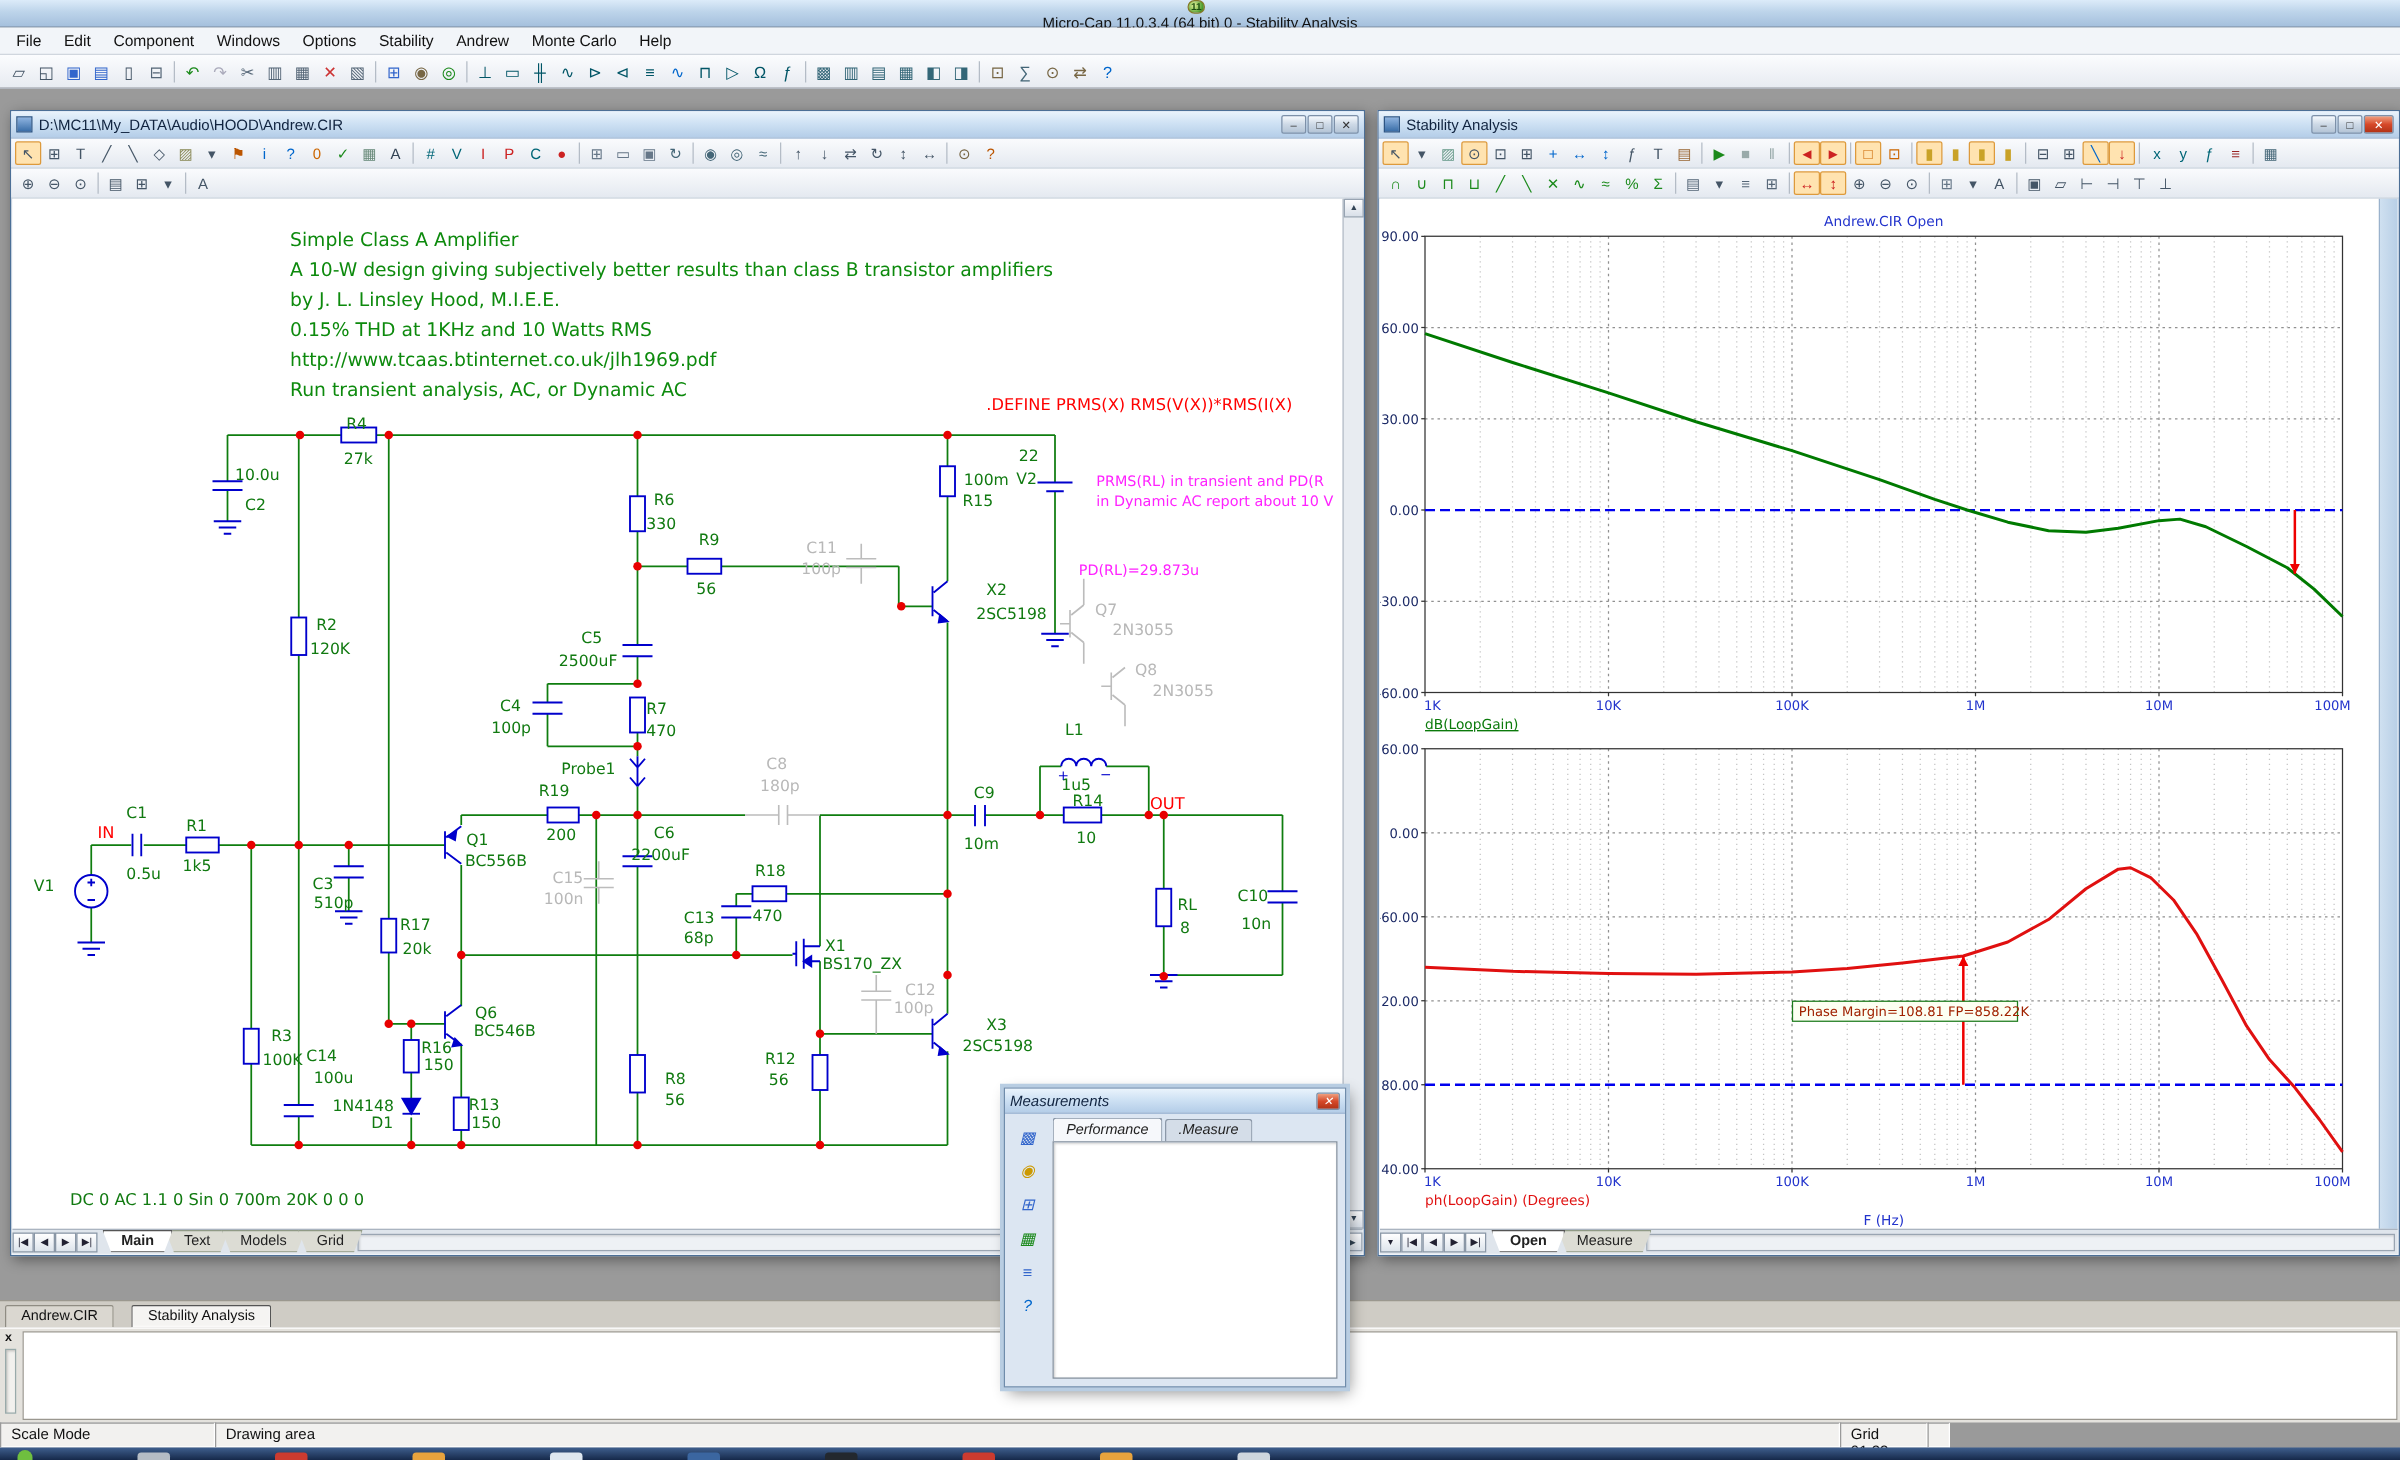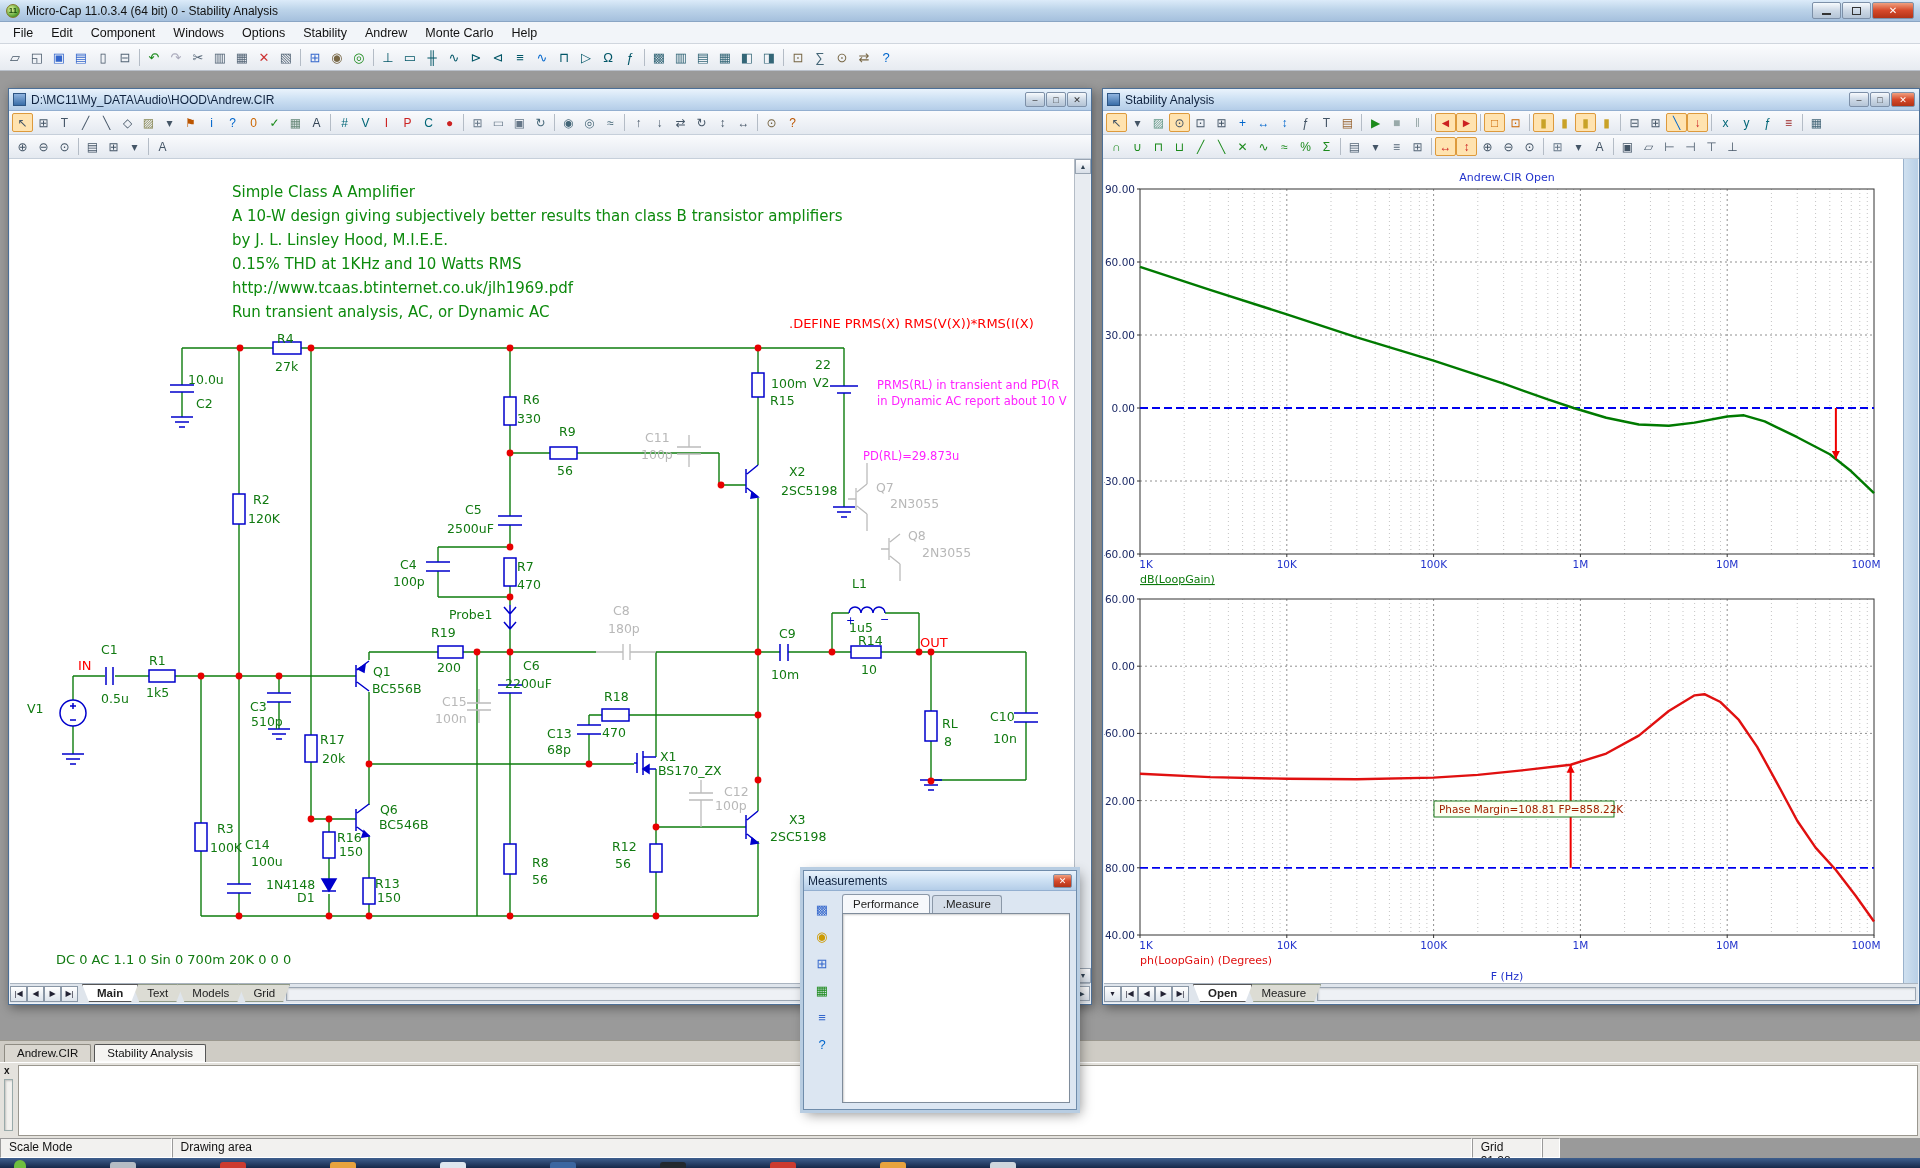--- a/index.html
+++ b/index.html
@@ -2,21 +2,21 @@
 <html><head>
 <meta charset="utf-8">
 <style>
   * { margin:0; padding:0; box-sizing:border-box; }
   html,body { width:1920px; height:1168px; overflow:hidden; background:#9a9a9a;
     font-family:"Liberation Sans", sans-serif; font-size:12px; color:#222; }
 
   
   #titlebar { position:absolute; left:0; top:0; width:1920px; height:22px;
     background:linear-gradient(#dcebf9,#bdd4ea 45%,#a5c0dd); border-bottom:1px solid #8aa5c4;
-    display:flex; align-items:center; padding:0 6px; }
+    display:flex; align-items:center; padding:0 6px;flex-direction:column; }
   .app-ico { width:14px; height:14px; border-radius:7px;
     background:radial-gradient(circle at 35% 35%, #e8f59a, #4f9e2f 70%, #2e6e1a);
     border:1px solid #857a28; margin-right:6px; font-size:8px; color:#1c4d10;
     display:flex; align-items:center; justify-content:center; font-weight:bold; }
   #titlebar .ttl { font-size:12px; color:#111; }
   .winctl { margin-left:auto; display:flex; gap:1px; }
   .wbtn { width:29px; height:17px; border:1px solid #7d90a8; border-radius:2px;
     background:linear-gradient(#f7fafd,#cdd9e6 50%,#b4c4d6); display:flex; align-items:center;
     justify-content:center; font-size:10px; color:#333; }
   .wbtn.close { background:linear-gradient(#f0a080,#d6492a 50%,#b23317); color:#fff; width:42px; }
@@ -61,21 +61,21 @@
 
   
   #sch-canvas { position:absolute; left:1px; top:70px; width:1066px; height:825px; background:#fff; }
   
   #plot-client { position:absolute; left:1px; top:70px; width:800px; height:825px; background:#fff; }
   #plot-strip { position:absolute; right:1px; top:70px; width:15px; height:825px;
     background:linear-gradient(90deg,#cfe0f0,#b8cfe6); border-left:1px solid #9ab2cc; }
 
   
   #meas { position:absolute; left:803px; top:870px; width:274px; height:240px;
-    background:#dce6f2; border:1px solid #6f8cab; box-shadow:0 0 0 3px #b8cde2, 3px 4px 12px rgba(0,0,0,.45); z-index:50; }
+    background:#dce6f2; border:1px solid #6f8cab; box-shadow:0 0 0 3px #b8cde2, 3px 4px 12px rgba(0,0,0,.45); z-index:50;font-style:italic; }
   #meas .wtb { height:20px; }
   #meas .side { position:absolute; left:2px; top:24px; width:32px; bottom:2px; display:flex;
     flex-direction:column; align-items:center; gap:7px; padding-top:4px; }
   #meas .side .ic { width:22px; height:20px; font-size:13px; }
   .mtabs { position:absolute; left:38px; top:24px; display:flex; }
   .mtab { padding:2px 10px 3px; font-size:11.5px; border:1px solid #8b98a8; border-bottom:none;
     background:#d4dde8; border-radius:3px 3px 0 0; margin-right:2px; color:#222; }
   .mtab.active { background:#f6f8fb; font-weight:normal; position:relative; top:-1px; padding-top:3px; }
   #meas table { position:absolute; left:38px; top:42px; width:228px; border-collapse:collapse;
     background:#fff; font-size:11.5px; }
@@ -84,21 +84,21 @@
   #meas th { background:linear-gradient(#fdfdfe,#e3e7ed); border:1px solid #b9c0ca; font-weight:normal;
     font-size:11.5px; padding:2px 6px; text-align:left; }
   #meas th.num { text-align:right; }
   #meas td { padding:1px 6px; font-size:11.5px; }
   #meas td.num { text-align:right; }
 
   
   #wintabs { position:absolute; left:0; top:1040px; width:1920px; height:22px; background:#cfccc5;
     border-top:1px solid #9b988f; display:flex; align-items:flex-end; padding-left:4px; }
   .wtab { padding:2px 12px 3px; font-size:11.5px; background:#dad7d0; border:1px solid #8f8c83;
-    border-bottom:none; border-radius:2px 2px 0 0; margin-right:3px; color:#111; }
+    border-bottom:none; border-radius:2px 2px 0 0; margin-right:14px; color:#111; }
   .wtab.active { background:#f5f4f2; border-color:#555; box-shadow:0 -1px 2px rgba(255,255,255,.8) inset; }
   #msgpanel { position:absolute; left:0; top:1062px; width:1920px; height:76px; background:#e4e2dd;
     border-top:1px solid #fff; }
   #msgpanel .inner { position:absolute; left:18px; right:2px; top:2px; bottom:2px; background:#fff;
     border:1px solid #9a978f; }
   #msgpanel .xbtn { position:absolute; left:4px; top:2px; font-size:10px; font-weight:bold; color:#111; }
   #msgpanel .mscroll { position:absolute; left:4px; top:16px; width:9px; height:52px;
     border:1px solid #9aa; background:#f2f1ee; box-shadow:inset 1px 1px 2px rgba(0,0,0,.2); }
   #statusbar { position:absolute; left:0; top:1138px; width:1560px; height:20px; background:#f2f1ef;
     display:flex; font-size:12px; }

